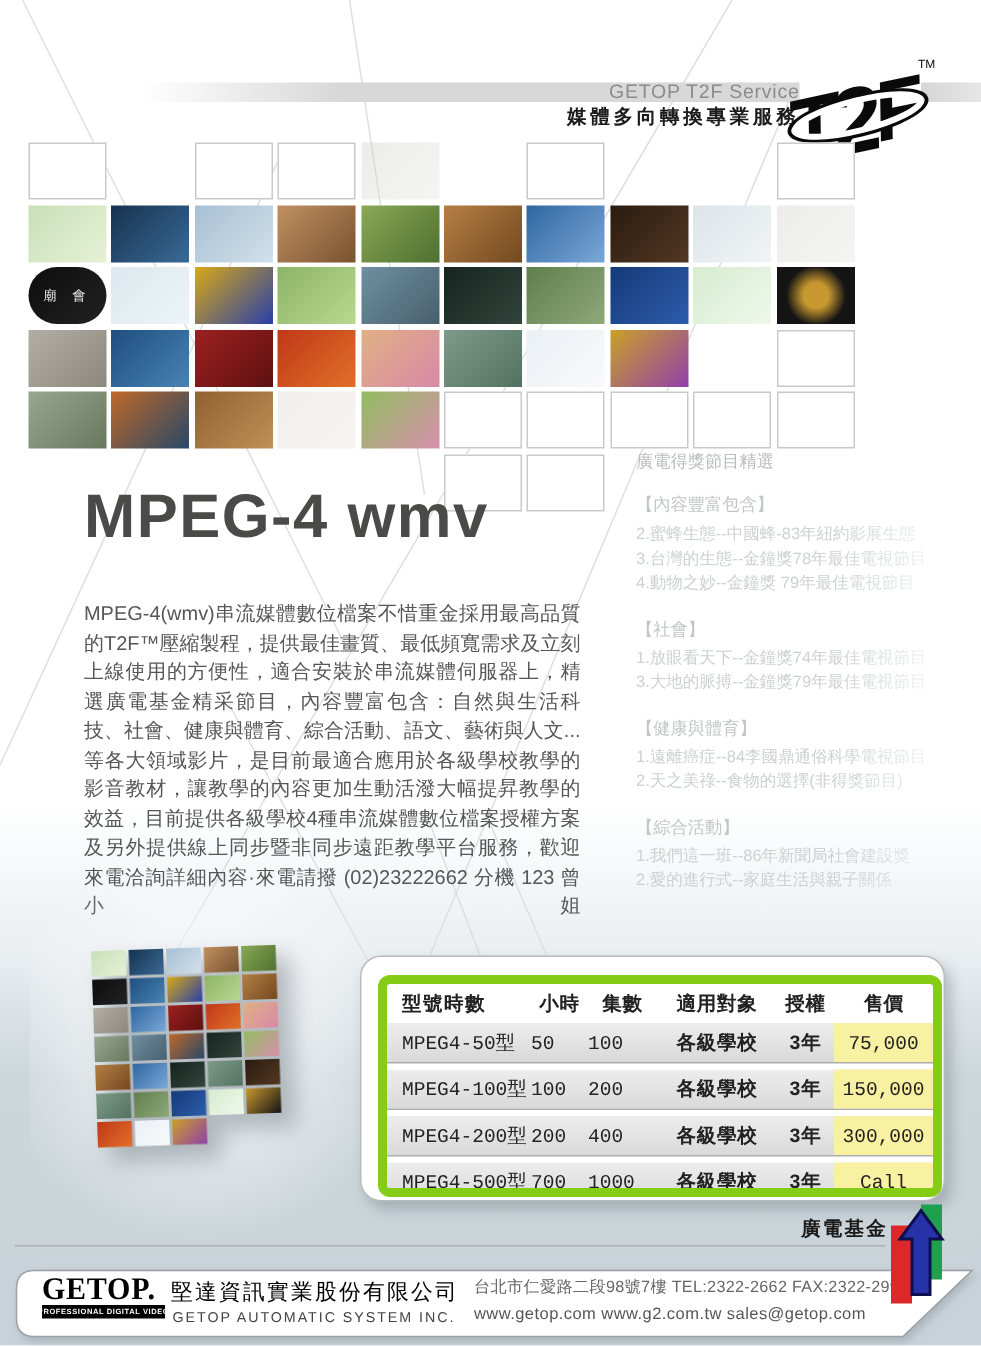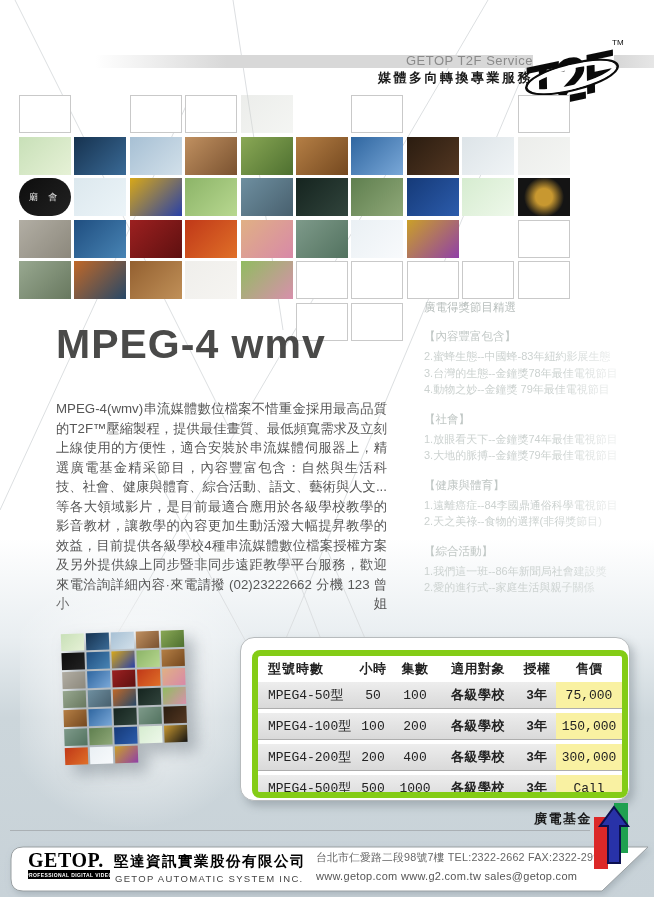--- a/index.html
+++ b/index.html
@@ -39,33 +39,33 @@
   .card{width:388px;height:162px;background:#fff;border:1px solid #b7bbbd;border-radius:14px;
     box-shadow:4px 5px 9px rgba(88,100,110,.35);}
   .inner{position:absolute;left:11px;top:12px;width:364px;height:136px;border:6px solid #84cc16;
     border-radius:8px;background:#fff;overflow:hidden;}
   .prow{display:grid;grid-template-columns:96px 38px 46px 80px 38px 66px;align-items:center;}
   .phead{height:22px;font-weight:bold;color:#2e2e2e;font-size:13px;}
   .phead .c0{padding-left:10px;letter-spacing:1px;}
   .drow{height:26px;margin-top:3px;background:linear-gradient(to bottom,#ededed,#d9d9d9);
     border-top:1px solid #fff;border-bottom:1px solid #adadad;}
   .c0{font-family:"Liberation Mono",monospace;font-size:13px;color:#222;padding-left:10px;white-space:nowrap;}
-  .cn{font-family:"Liberation Mono",monospace;font-size:13px;color:#222;text-align:center;}
+  .cn{font-family:"Liberation Mono",monospace;font-size:13px;color:#222;text-align:left;}
   .cz{font-size:13px;color:#222;text-align:center;font-weight:bold;letter-spacing:.5px;}
   .cp{height:26px;display:flex;align-items:center;justify-content:center;background:#f9f1a2;
     font-family:"Liberation Mono",monospace;font-size:13px;color:#222;}
   .phead .cp{background:none;font-family:"Liberation Sans",sans-serif;font-weight:bold;}
   
   .sponsor{font-size:13px;font-weight:bold;color:#1a1a1a;letter-spacing:1.5px;}
   .sepline{height:1px;background:#aab0b4;}
   .getop{font-family:"Liberation Serif",serif;font-weight:bold;font-size:20px;color:#000;
     letter-spacing:.5px;transform:scaleY(1.05);}
   .pdv{width:82px;height:9px;background:#000;color:#fff;font-size:5px;letter-spacing:.4px;
     display:flex;align-items:center;justify-content:center;font-weight:bold;white-space:nowrap;}
-  .ccn{font-size:14.5px;font-weight:bold;color:#000;letter-spacing:1.5px;white-space:nowrap;}
+  .ccn{font-size:14.5px;font-weight:normal;color:#000;letter-spacing:1.5px;white-space:nowrap;}
   .cen{font-size:9.5px;color:#444;letter-spacing:1.3px;white-space:nowrap;}
   .addr{font-size:10.8px;color:#666;white-space:nowrap;letter-spacing:.2px;}
   .urls{font-size:11px;color:#555;white-space:nowrap;letter-spacing:.3px;}
 </style>
 </head>
 <body>
 
 <div id="page">
 
   <svg class="abs" style="left:0;top:0;" width="654" height="897" viewBox="0 0 654 897">
@@ -261,21 +261,21 @@
           <div class="prow drow">
             <div class="c0">MPEG4-200型</div>
             <div class="cn">200</div>
             <div class="cn">400</div>
             <div class="cz">各級學校</div>
             <div class="cz">3年</div>
             <div class="cp" style="background: rgb(249, 241, 162);">300,000</div>
           </div>
           <div class="prow drow">
             <div class="c0">MPEG4-500型</div>
-            <div class="cn">500</div>
+            <div class="cn">700</div>
             <div class="cn">1000</div>
             <div class="cz">各級學校</div>
             <div class="cz">3年</div>
             <div class="cp" style="background: rgb(249, 241, 162);">Call</div>
           </div>
         </div>
     </div>
   </div>
 
   <div class="abs sponsor" style="left:534px;top:810px;">廣電基金</div>

